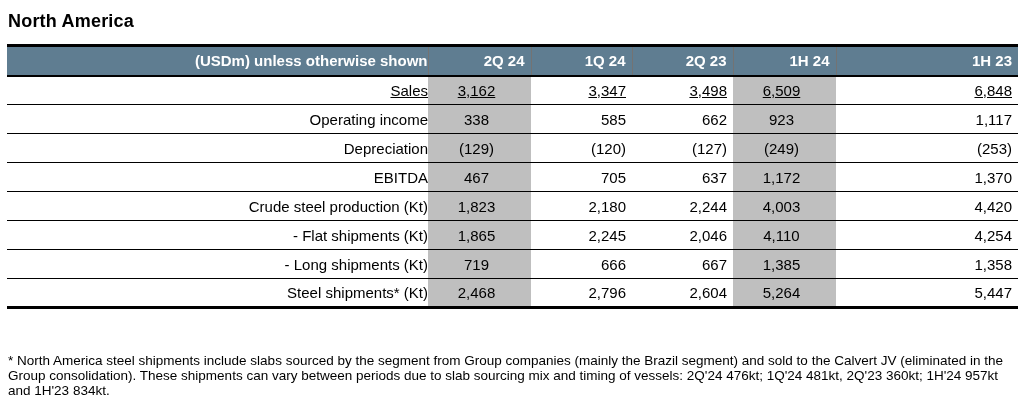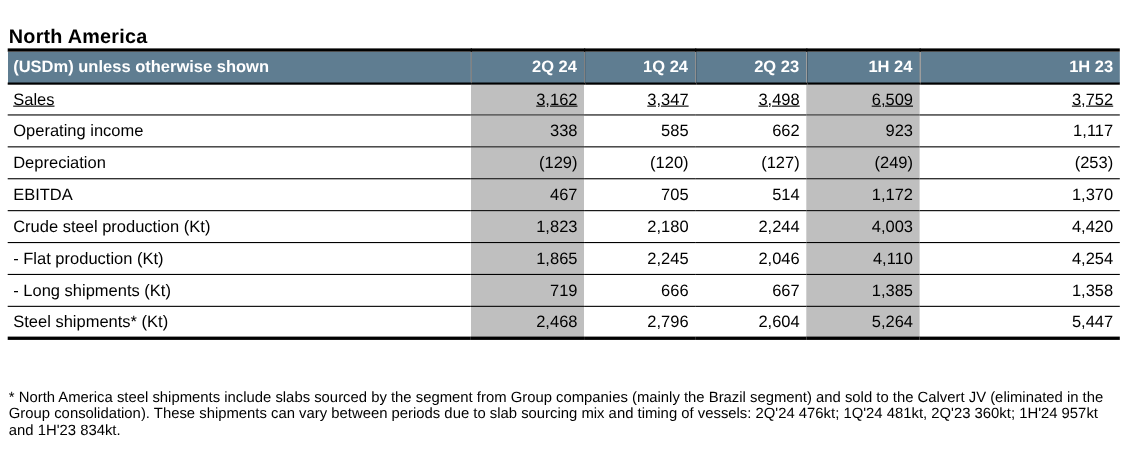--- a/index.html
+++ b/index.html
@@ -13,21 +13,21 @@
   .page {
     position: relative;
     width: 1024px;
     height: 415px;
     background: #ffffff;
     overflow: hidden;
   }
 
   .page-title {
     position: absolute;
-    top: 23px;
+    top: 11px;
     left: 8px;
     font-size: 18px;
     font-weight: bold;
     color: #000000;
     letter-spacing: 0.2px;
   }
 
   table.fin-table {
     position: absolute;
     top: 44px;
@@ -54,39 +54,39 @@
     font-weight: bold;
     height: 30px;
     border-bottom: 2px solid var(--border, #000);
     white-space: nowrap;
     overflow: hidden;
   }
 
   thead th.num-col { border-left: 1px solid rgba(0,0,0,0.55); padding-left: 32px; }
 
   th.label-col, td.label-col {
-    text-align: left;
+    text-align: right;
     padding-left: 5px;
   }
 
   th.num-col, td.num-col {
     text-align: right;
     padding-right: 6px;
   }
 
   tbody td {
     height: 29px;
     border-top: 1px solid #000000;
     white-space: nowrap;
     overflow: hidden;
   }
 
   tbody tr:first-child td { border-top: none; text-decoration: underline; }
 
-  tbody td.shaded { background: var(--col-highlight, #bfbfbf); }
+  tbody td.shaded { background: var(--col-highlight, #bfbfbf); text-align: center; }
 
   .footnote {
     position: absolute;
     top: 353px;
     left: 8px;
     width: 1009px;
     font-size: 13.5px;
     line-height: 15px;
     color: #000000;
   }
@@ -109,21 +109,21 @@
           <th class="num-col">1H 23</th>
         </tr>
     </thead>
     <tbody>
         <tr>
           <td class="label-col">Sales</td>
           <td class="num-col shaded">3,162</td>
           <td class="num-col">3,347</td>
           <td class="num-col">3,498</td>
           <td class="num-col shaded">6,509</td>
-          <td class="num-col">3,752</td>
+          <td class="num-col">6,848</td>
         </tr>
         <tr>
           <td class="label-col">Operating income</td>
           <td class="num-col shaded">338</td>
           <td class="num-col">585</td>
           <td class="num-col">662</td>
           <td class="num-col shaded">923</td>
           <td class="num-col">1,117</td>
         </tr>
         <tr>
@@ -131,34 +131,34 @@
           <td class="num-col shaded">(129)</td>
           <td class="num-col">(120)</td>
           <td class="num-col">(127)</td>
           <td class="num-col shaded">(249)</td>
           <td class="num-col">(253)</td>
         </tr>
         <tr>
           <td class="label-col">EBITDA</td>
           <td class="num-col shaded">467</td>
           <td class="num-col">705</td>
-          <td class="num-col">514</td>
+          <td class="num-col">637</td>
           <td class="num-col shaded">1,172</td>
           <td class="num-col">1,370</td>
         </tr>
         <tr>
           <td class="label-col">Crude steel production (Kt)</td>
           <td class="num-col shaded">1,823</td>
           <td class="num-col">2,180</td>
           <td class="num-col">2,244</td>
           <td class="num-col shaded">4,003</td>
           <td class="num-col">4,420</td>
         </tr>
         <tr>
-          <td class="label-col">- Flat production (Kt)</td>
+          <td class="label-col">- Flat shipments (Kt)</td>
           <td class="num-col shaded">1,865</td>
           <td class="num-col">2,245</td>
           <td class="num-col">2,046</td>
           <td class="num-col shaded">4,110</td>
           <td class="num-col">4,254</td>
         </tr>
         <tr>
           <td class="label-col">- Long shipments (Kt)</td>
           <td class="num-col shaded">719</td>
           <td class="num-col">666</td>

